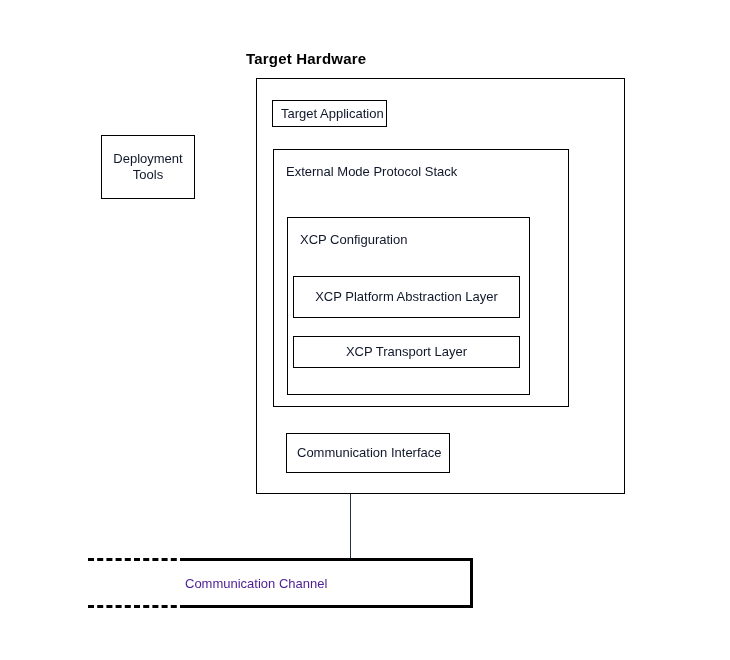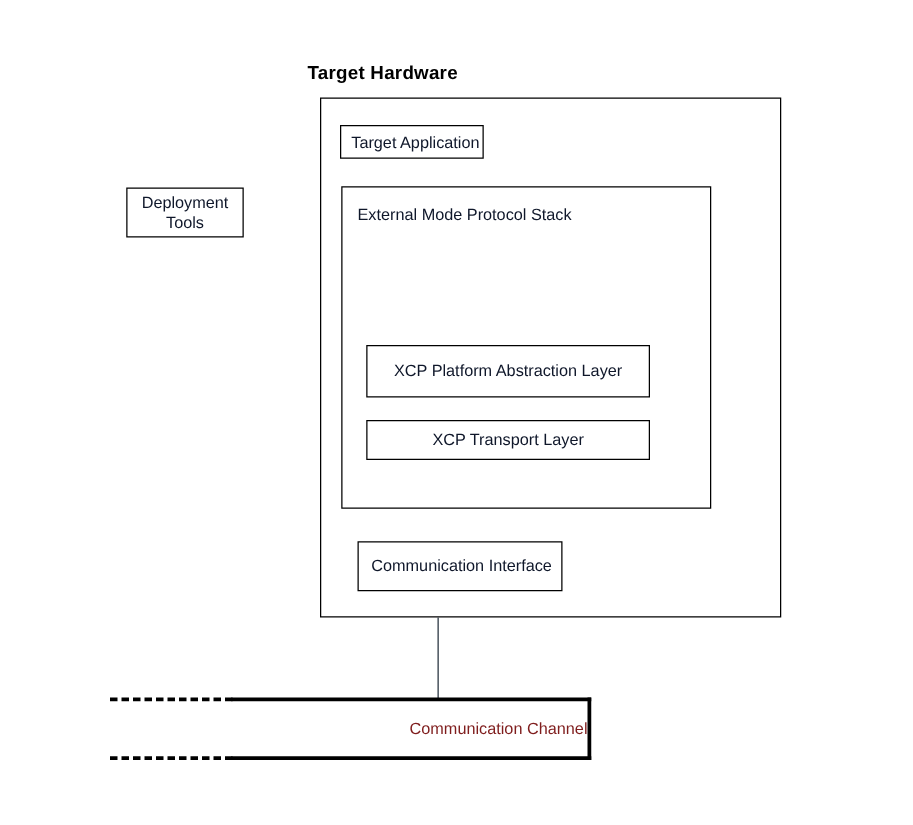--- a/index.html
+++ b/index.html
@@ -85,23 +85,23 @@
   #target-application-box .box-label {
     left: 8px;
     top: 50%;
     transform: translateY(-50%);
     text-align: left;
   }
 
   
   #deployment-tools-box {
     left: 101px;
-    top: 150px;
+    top: 135px;
     width: 94px;
-    height: 40px;
+    height: 64px;
     padding-left: 48px;
   }
 
   
   #protocol-stack-box {
     left: 273px;
     top: 149px;
     width: 296px;
     height: 258px;
   }
@@ -167,23 +167,23 @@
     border-bottom: 3px solid #000000;
     border-left: 0;
     background: transparent;
   }
   #communication-channel-label {
     position: absolute;
     left: 0;
     right: 0;
     top: 50%;
     transform: translateY(-50%);
-    text-align: right;
+    text-align: left;
     font-size: 13px;
-    color: #7f1d1d;
+    color: #4c1d95;
   }
 
   
   .channel-dash {
     position: absolute;
     left: 88px;
     width: 98px;
     height: 0;
     border-top: 3px dashed #000000;
   }
@@ -205,20 +205,23 @@
 
   <div class="box" id="deployment-tools-box">
     <span class="box-label label-center">Deployment
 Tools</span>
   </div>
 
   <div class="box" id="protocol-stack-box">
     <span class="box-label label-topleft">External Mode Protocol Stack</span>
   </div>
 
+  <div class="box" id="xcp-configuration-box">
+    <span class="box-label label-topleft">XCP Configuration</span>
+  </div>
 
   <div class="box" id="xcp-pal-box">
     <span class="box-label label-center">XCP Platform Abstraction Layer</span>
   </div>
 
   <div class="box" id="xcp-transport-box">
     <span class="box-label label-center">XCP Transport Layer</span>
   </div>
 
   <div class="box" id="communication-interface-box">

